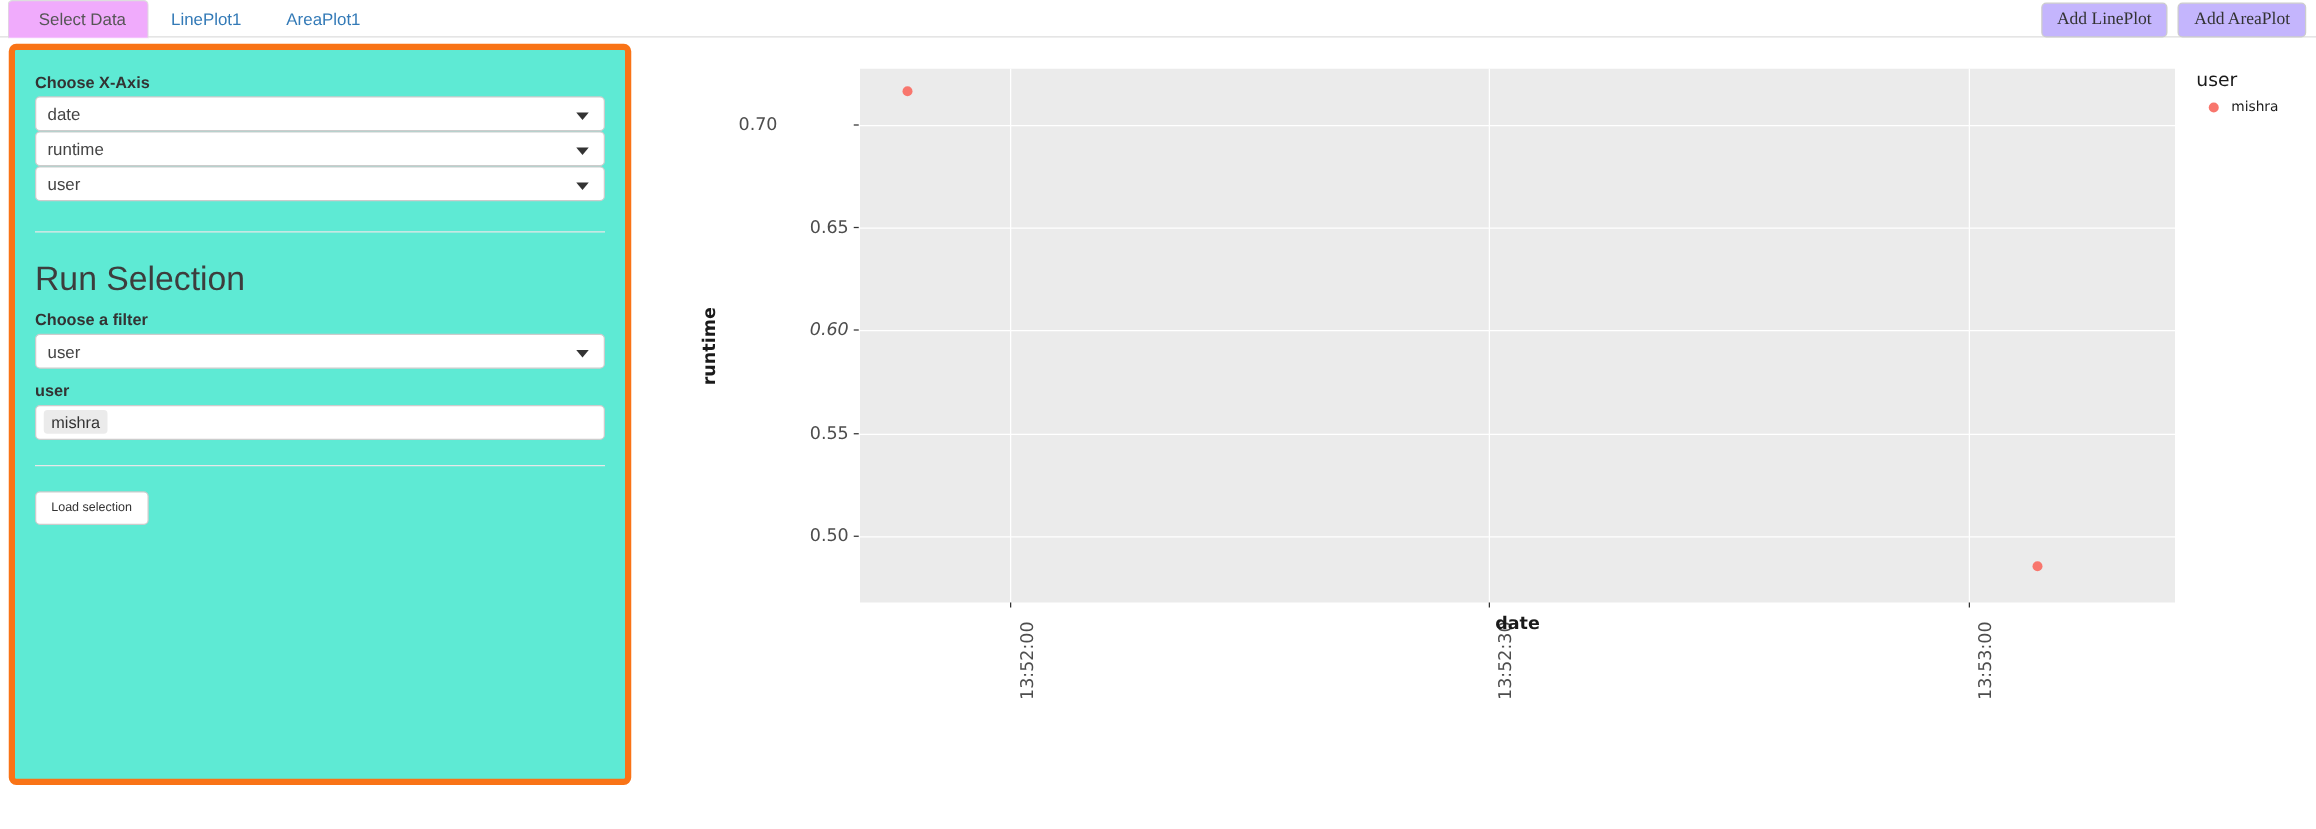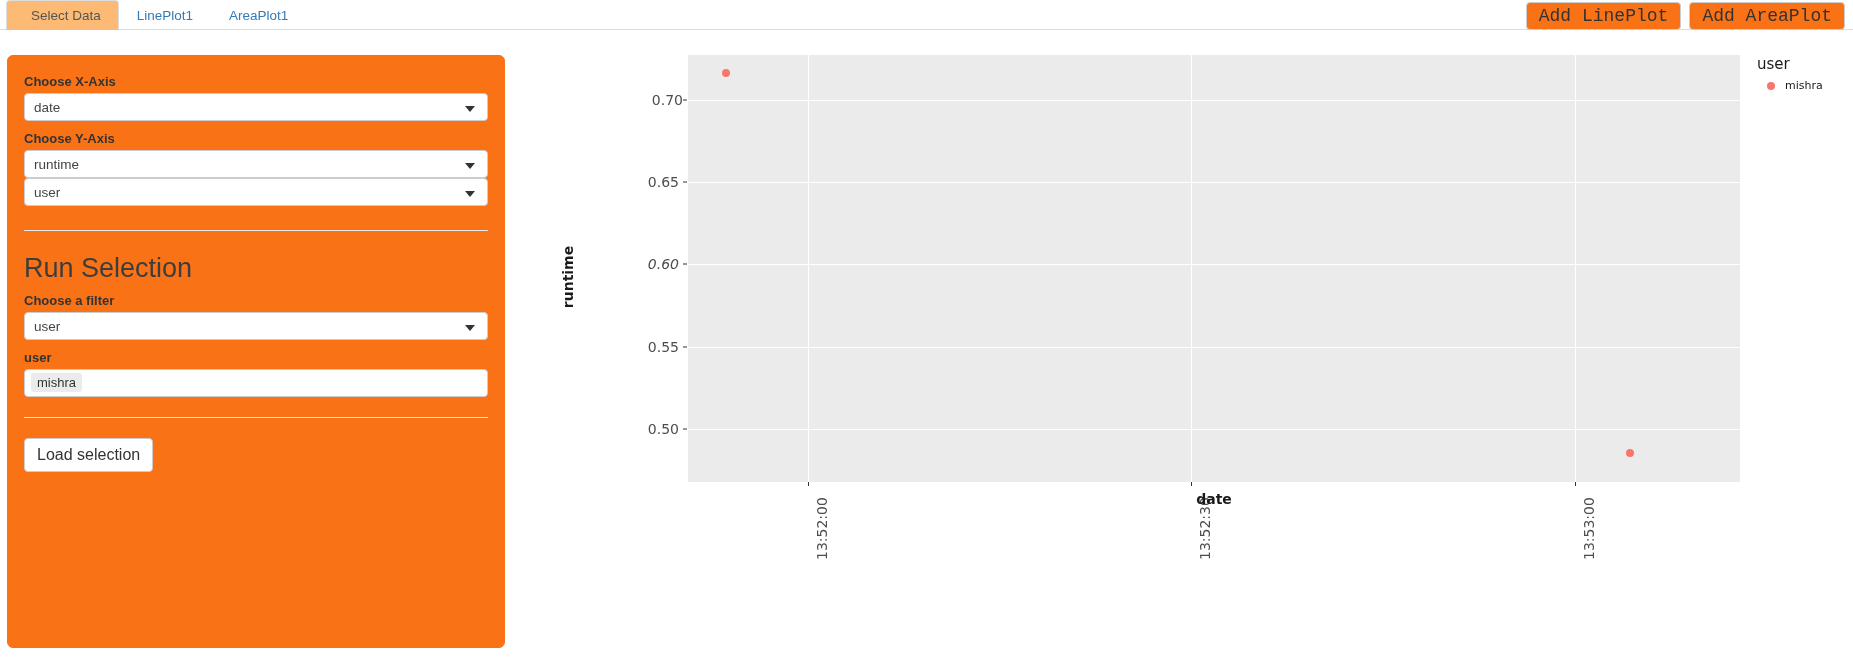--- a/index.html
+++ b/index.html
@@ -41,60 +41,59 @@
     color: #337ab7;
     cursor: pointer;
     line-height: 16px;
     box-sizing: border-box;
     border: 1px solid transparent;
     border-radius: 4px 4px 0 0;
     white-space: nowrap;
   }
   .nav-tab.active {
     color: #555555;
-    background: #fdba74;
+    background: #f0abfc;
     border: 1px solid #dddddd;
     border-bottom-color: #ffffff;
     margin-bottom: -1px;
     padding-left: 24px;
   }
 
   .nav-actions {
     position: absolute;
     right: 8px;
     top: 2px;
     display: flex;
     gap: 8px;
   }
   .btn-default {
-    background: #f97316;
+    background: #c4b5fd;
     border: 1px solid #cccccc;
     border-radius: 4px;
     padding: 6px 12px;
-    font-size: 18px;
+    font-size: 14px;
     color: #333333;
     cursor: pointer;
     line-height: 14px;
-    font-family: Liberation Mono, monospace;
+    font-family: Liberation Serif, serif;
     white-space: nowrap;
   }
 
   
   .sidebar {
     position: absolute;
     left: 7px;
     top: 35px;
     width: 498px;
     height: 593px;
-    background: #f97316;
-    border: 1px solid #f97316;
+    background: #5eead4;
+    border: 5px solid #f97316;
     border-radius: 6px;
     box-sizing: border-box;
     padding: 12px 16px 0 16px;
-    margin-top: 20px;
   }
   .form-label {
     font-weight: bold;
     font-size: 13px;
     color: #333;
     margin: 10px 0 4px 0;
     display: block;
   }
   .form-label.first { margin-top: 6px; }
 
@@ -168,21 +167,21 @@
   .load-wrap {
     margin-top: 20px;
     border-top: 1px solid #e8e8e8;
     padding-top: 20px;
   }
   .btn-load {
     background: #ffffff;
     border: 1px solid #cccccc;
     border-radius: 4px;
     padding: 7px 12px;
-    font-size: 16px;
+    font-size: 10px;
     color: #333;
     cursor: pointer;
     font-family: "Liberation Sans", sans-serif;
   }
 
   
   .plot-area {
     position: absolute;
     left: 512px;
     top: 35px;
@@ -321,21 +320,20 @@
 </div>
 
 <div class="sidebar">
 
   <label class="form-label first">Choose X-Axis</label>
   <div class="select-box">
     <span class="select-value">date</span>
     <span class="caret"></span>
   </div>
 
-  <label class="form-label">Choose Y-Axis</label>
   <div class="select-box">
     <span class="select-value">runtime</span>
     <span class="caret"></span>
   </div>
 
   <div class="select-box">
     <span class="select-value">user</span>
     <span class="caret"></span>
   </div>
 
@@ -364,21 +362,21 @@
 
   <div id="y-ticks">
       <div class="ytick-label" style="top: 394.243px; right: 1168px;">0.50</div>
       <div class="ytick-mark" style="top: 394.243px; left: 171px;"></div>
       <div class="ytick-label" style="top: 311.811px; right: 1168px;">0.55</div>
       <div class="ytick-mark" style="top: 311.811px; left: 171px;"></div>
       <div class="ytick-label" style="top: 229.378px; right: 1168px; font-style: italic;">0.60</div>
       <div class="ytick-mark" style="top: 229.378px; left: 171px;"></div>
       <div class="ytick-label" style="top: 146.946px; right: 1168px;">0.65</div>
       <div class="ytick-mark" style="top: 146.946px; left: 171px;"></div>
-      <div class="ytick-label" style="top: 64.5135px; right: 1164px;">0.70</div>
+      <div class="ytick-label" style="top: 64.5135px; right: 1225px;">0.70</div>
       <div class="ytick-mark" style="top: 64.5135px; left: 171px;"></div>
     </div>
 
   <div class="panel" id="plot-panel">
     <div id="gridlines">
         <div class="grid-h" style="top: 374.243px;"></div>
         <div class="grid-h" style="top: 291.811px;"></div>
         <div class="grid-h" style="top: 209.378px;"></div>
         <div class="grid-h" style="top: 126.946px;"></div>
         <div class="grid-h" style="top: 44.5135px;"></div>

